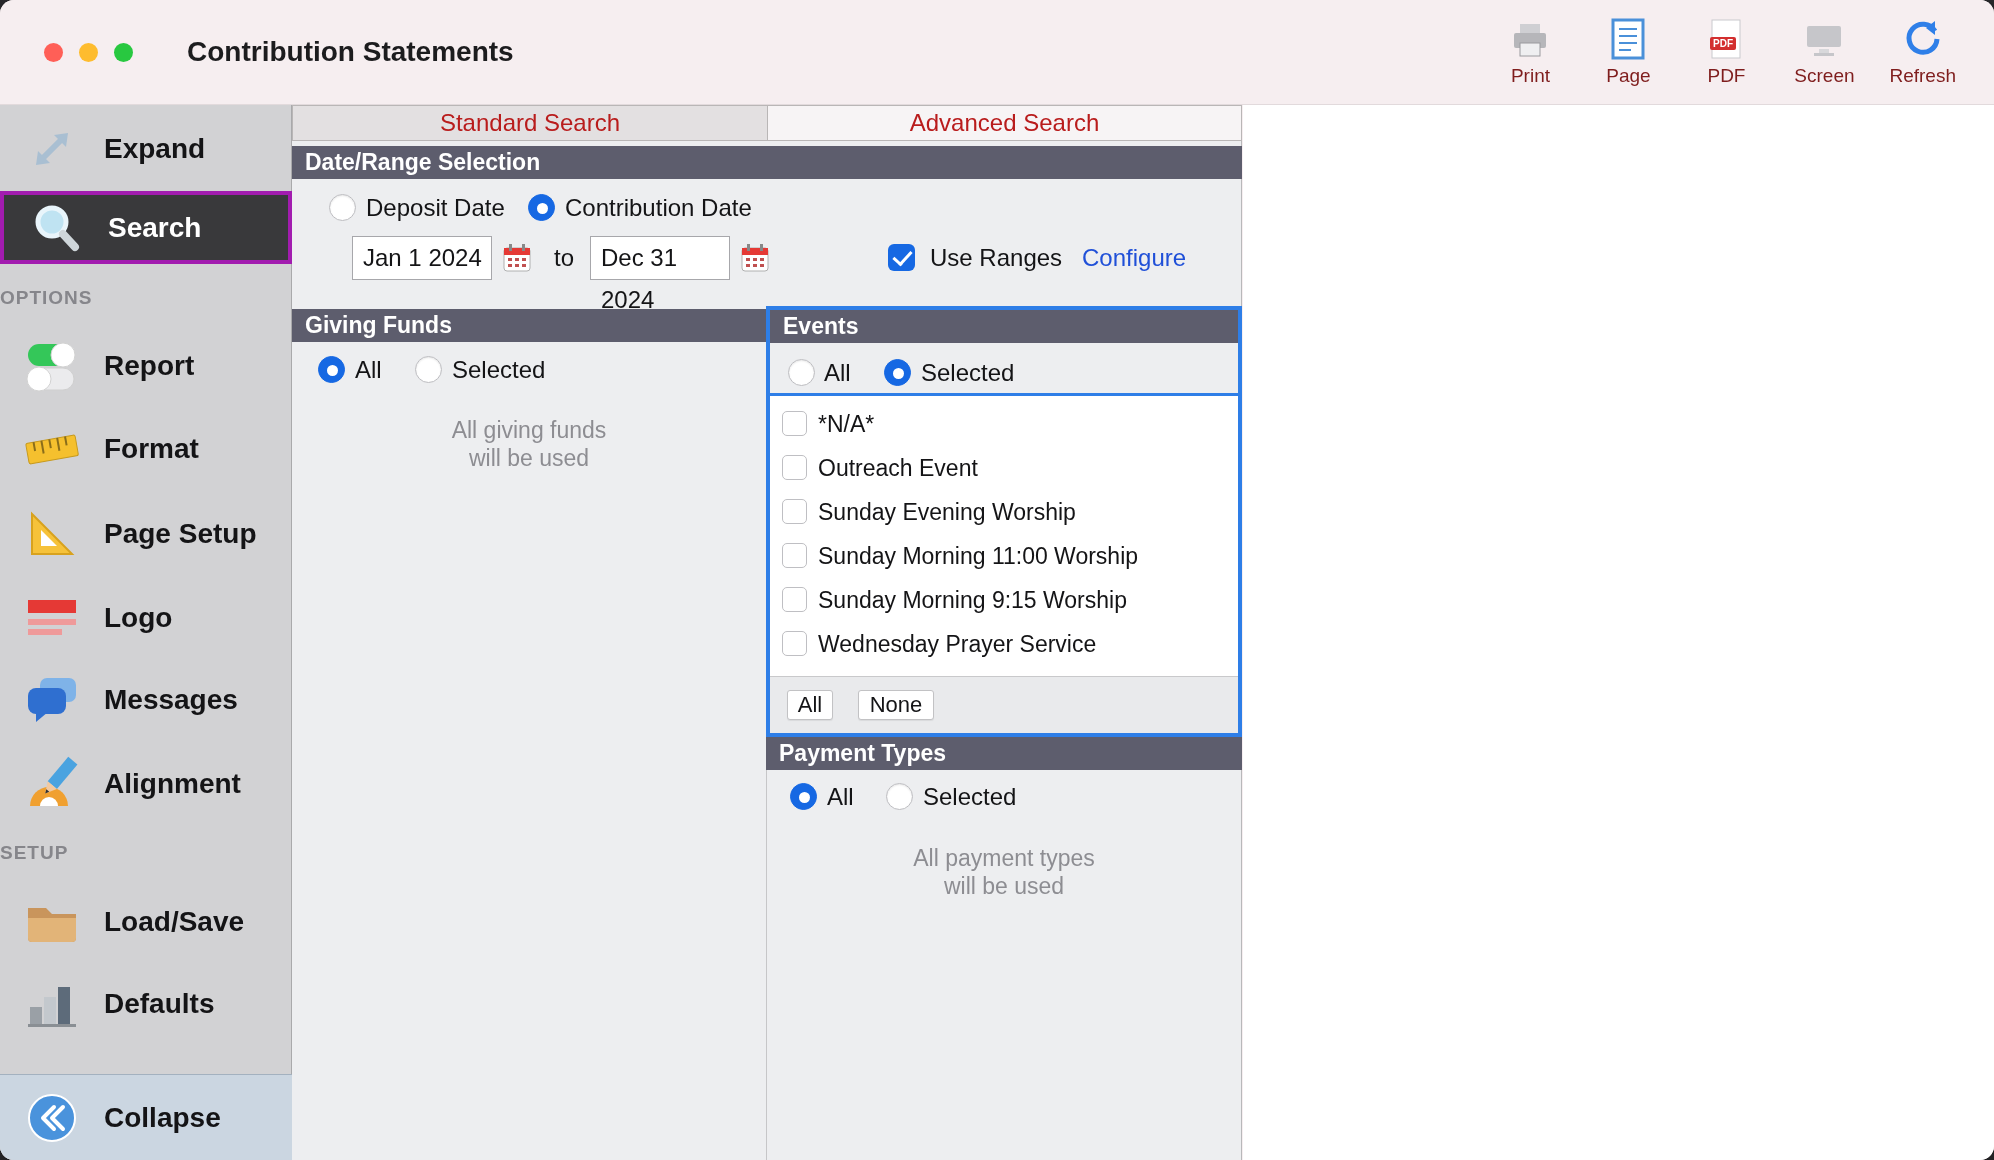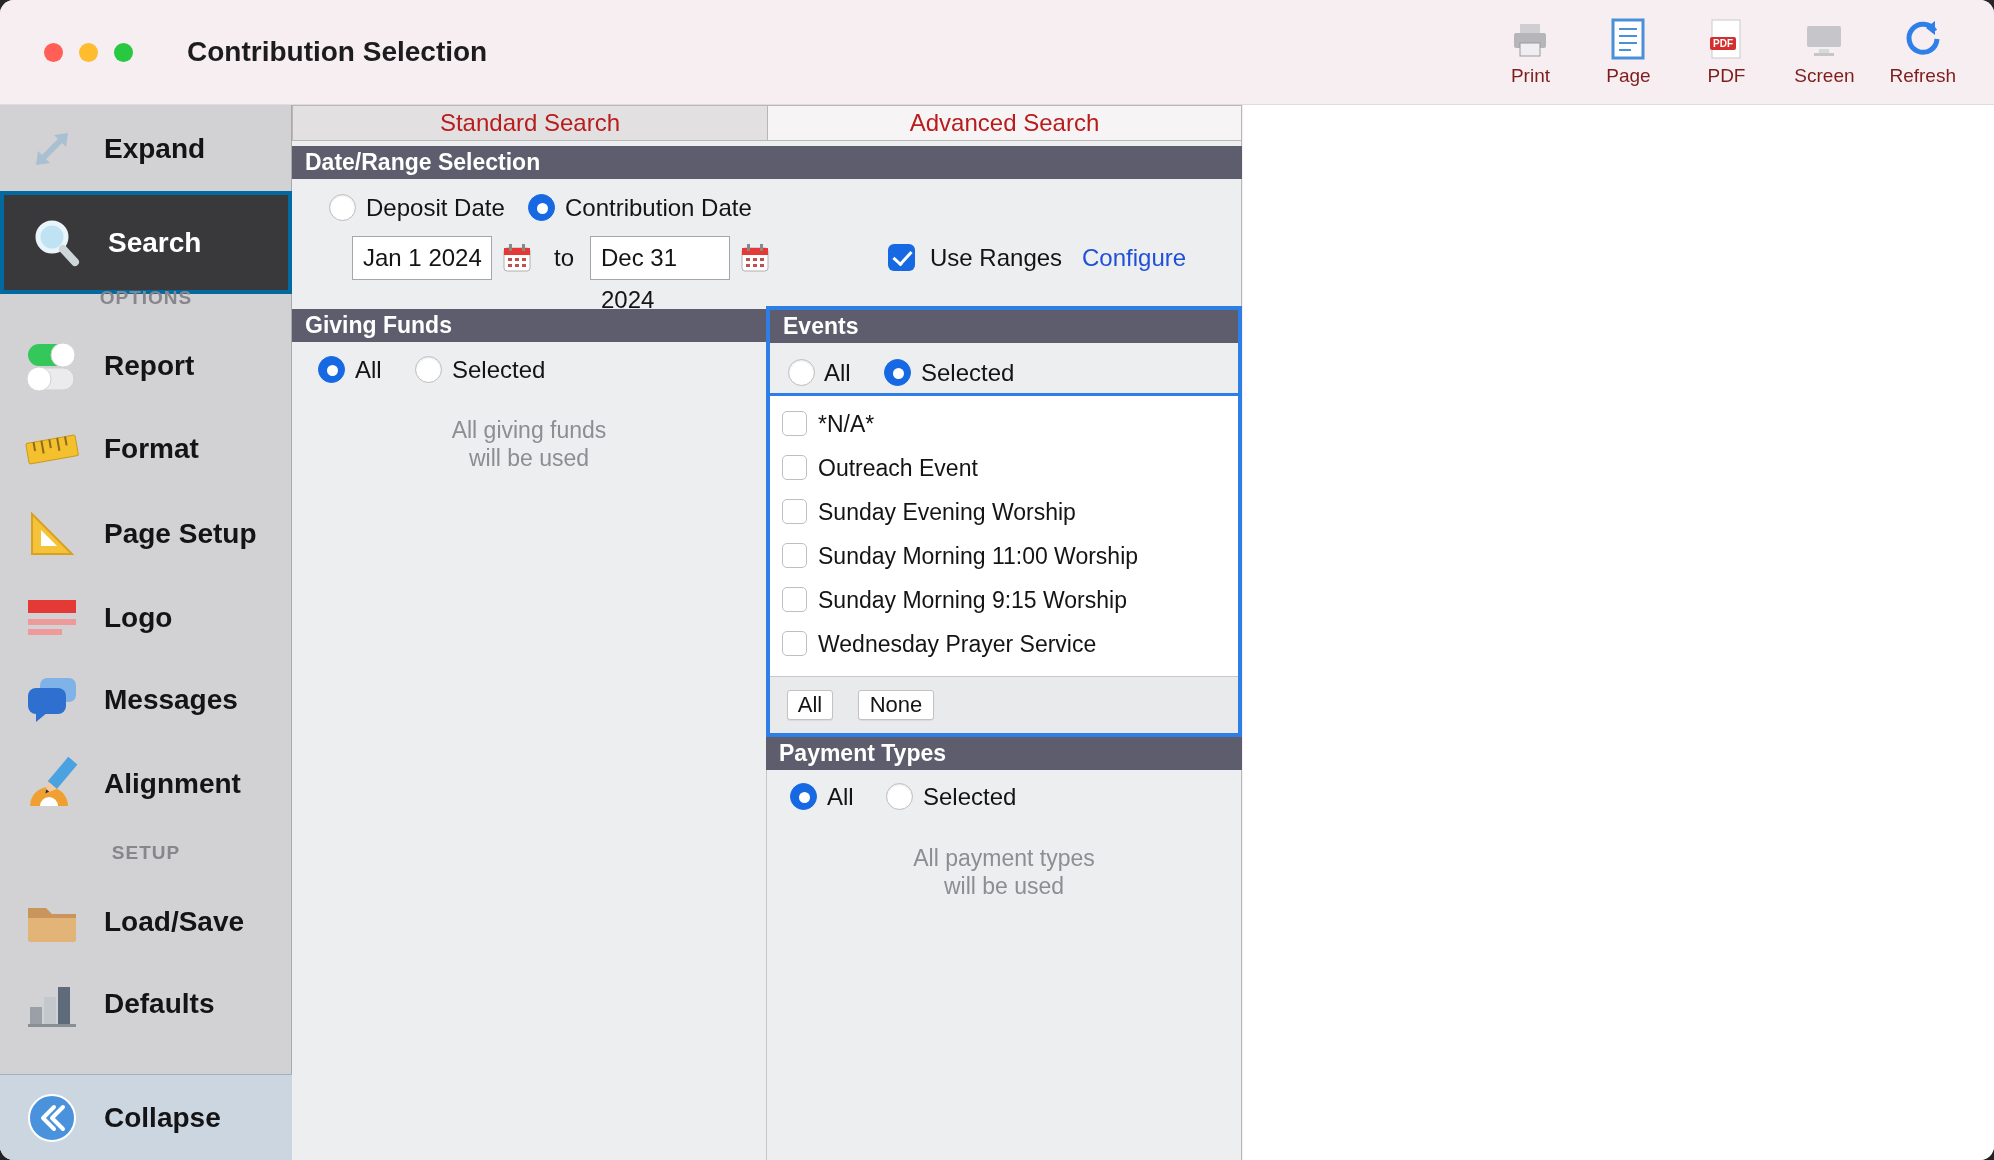--- a/index.html
+++ b/index.html
@@ -19,22 +19,22 @@
   .win-title { position:absolute; left:187px; top:36px; font-size:28px; font-weight:bold; color:#1c1c1e; }
   .toolbar { position:absolute; right:38px; top:12px; display:flex; gap:32px; }
   .tb-item { display:flex; flex-direction:column; align-items:center; min-width:66px; cursor:default; }
   .tb-icon { height:48px; display:flex; align-items:flex-end; justify-content:center; }
   .tb-label { margin-top:5px; font-size:19px; color:#7f1d1d; }
   
   .sidebar { position:absolute; left:0; top:105px; width:292px; bottom:0; background:#d2d2d4; border-right:1px solid #a9a9ab; }
   .side-item { position:absolute; left:0; width:292px; height:84px; }
   .side-icon { position:absolute; left:20px; top:50%; transform:translateY(-50%); width:64px; height:64px; display:flex; align-items:center; justify-content:center; }
   .side-label { position:absolute; left:104px; top:50%; transform:translateY(-50%); font-size:28px; font-weight:bold; color:#141416; white-space:nowrap; }
-  .side-sec { position:absolute; left:0; width:292px; height:26px; text-align:center; font-size:19px; font-weight:bold; letter-spacing:1px; color:#86868b; line-height:26px; }
-  .side-item.search-sel { top:86px; height:103px; background:#39393b; border:4px solid #0369a1; }
+  .side-sec { position:absolute; left:0; width:292px; height:26px; font-size:19px; font-weight:bold; letter-spacing:1px; color:#86868b; line-height:26px; }
+  .side-item.search-sel { top:86px; height:73px; background:#39393b; border:4px solid #a21caf; }
   .side-item.search-sel .side-label { color:#ffffff; }
   .side-item.collapse-row { top:969px; height:86px; background:#cbd6e1; border-top:1px solid #a3b1bf; }
   
   .main { position:absolute; left:292px; top:105px; width:950px; bottom:0; background:#edeef0; border-right:1px solid #b8b8ba; }
   .rightpanel { position:absolute; left:1243px; top:105px; right:0; bottom:0; background:#ffffff; }
   .tab { position:absolute; top:0; height:36px; display:flex; align-items:center; justify-content:center; font-size:24px; color:#b91c1c; border:1px solid #b9b6b6; }
   .tab.standard { left:0; width:476px; background:#e3e0e1; }
   .tab.advanced { left:475px; width:475px; background:#f7f4f5; }
   .sec-h { position:absolute; background:#5d5d6d; color:#ffffff; font-weight:bold; font-size:23px; line-height:33px; height:33px; padding-left:13px; }
   .row { position:absolute; height:30px; }
@@ -60,21 +60,21 @@
 </style>
 </head>
 <body>
 
 <div id="window">
 
   <div class="titlebar">
     <span class="tl red"></span>
     <span class="tl yellow"></span>
     <span class="tl green"></span>
-    <div class="win-title">Contribution Selection</div>
+    <div class="win-title">Contribution Statements</div>
 
     <div class="toolbar">
       <div class="tb-item">
         <span class="tb-icon">
           <svg width="44" height="40">
               <rect x="12" y="4" width="20" height="9" fill="#cfcfd3"></rect>
               <rect x="6" y="13" width="32" height="15" rx="2" fill="#b6b6ba"></rect>
               <rect x="12" y="23" width="20" height="13" fill="#efeff1" stroke="#9a9a9e"></rect>
             </svg>
         </span>

